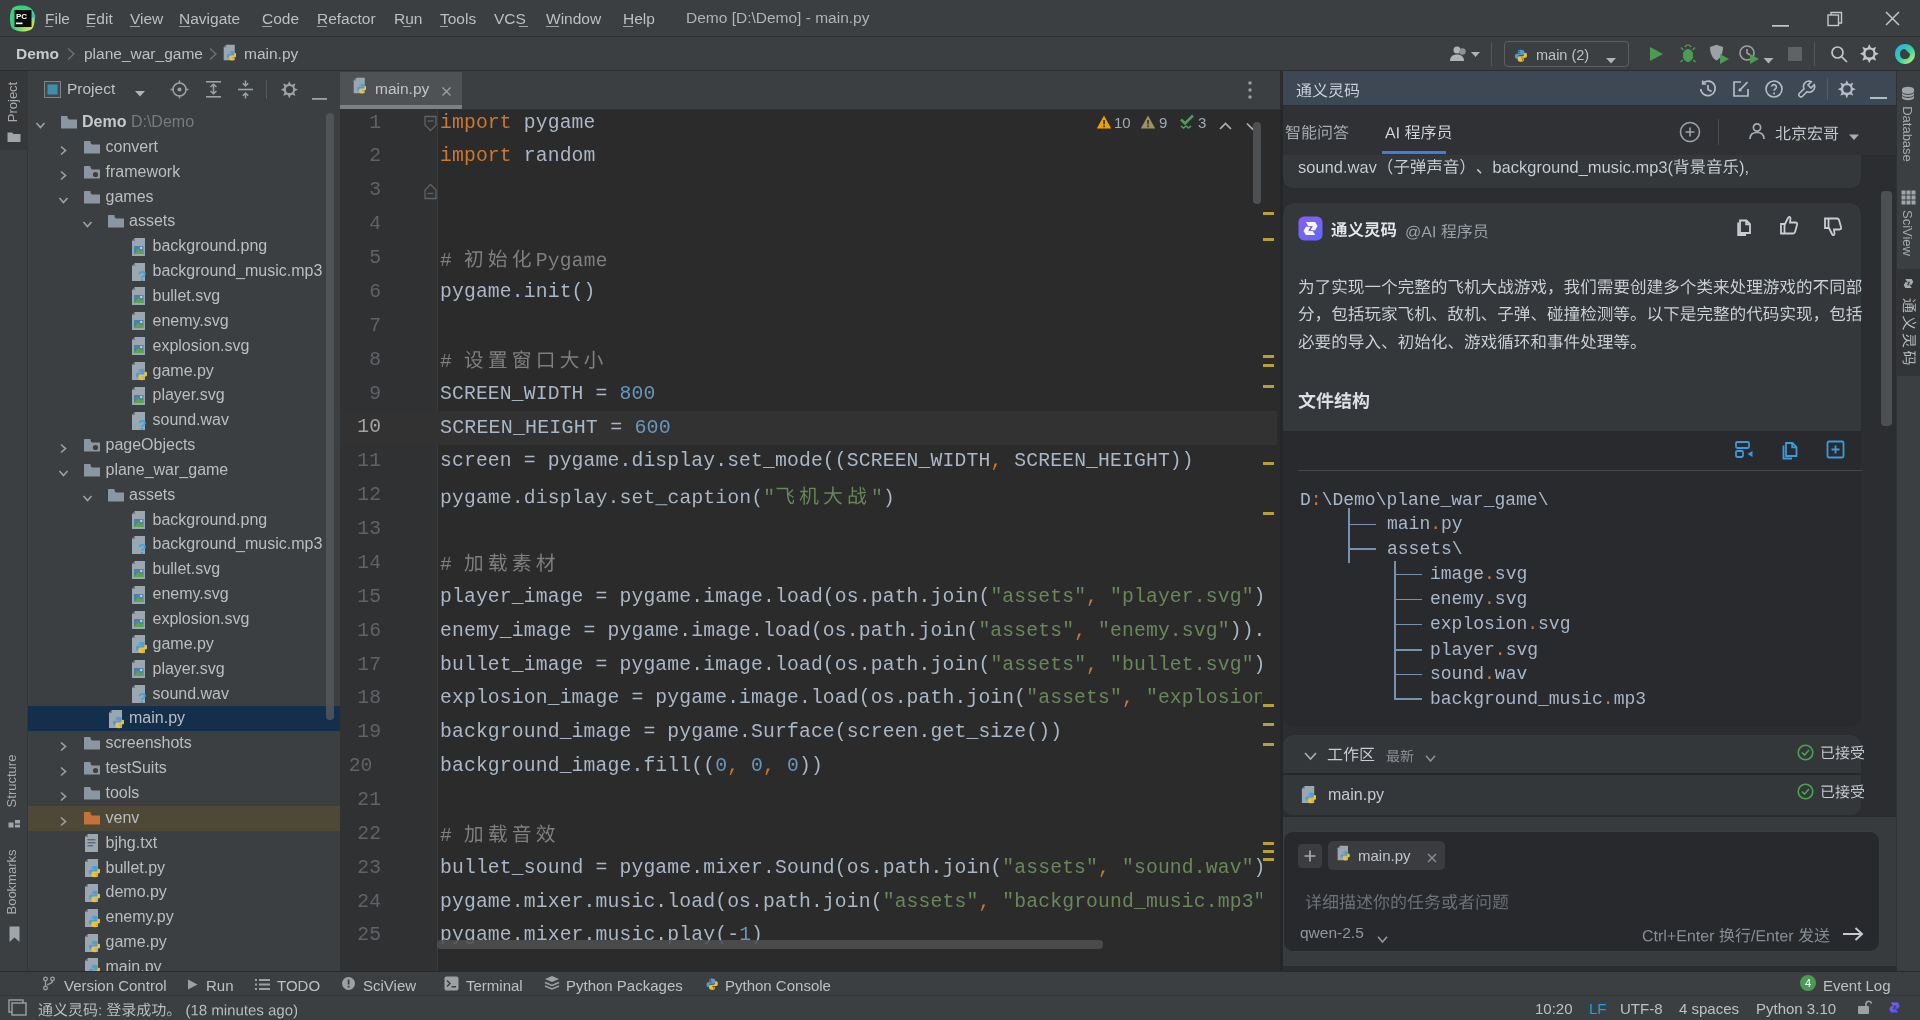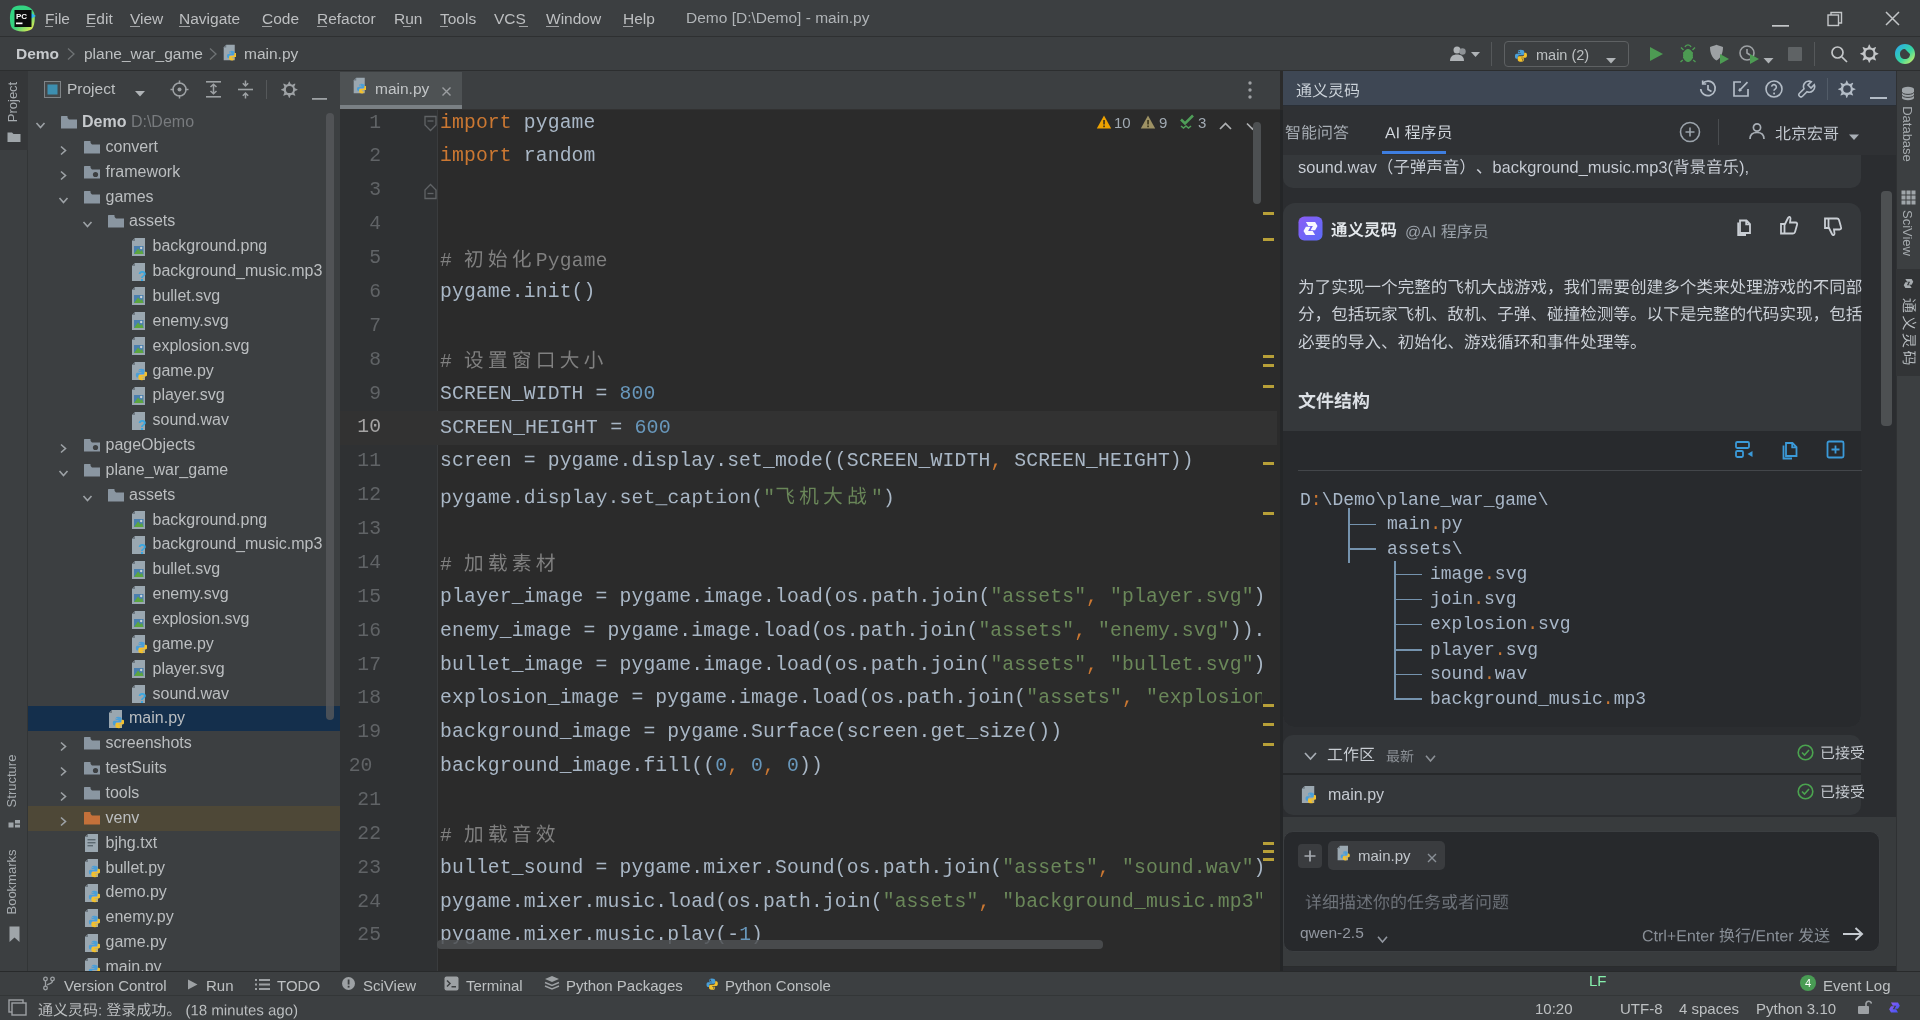--- a/index.html
+++ b/index.html
@@ -719,21 +719,21 @@
       </svg></div>
 <div style="position:absolute;left:1824px;top:438px;"><svg width="23" height="23" viewBox="0 0 23 23">
         <rect x="3.5" y="3.5" width="16" height="16" rx="1.5" fill="none" stroke="#3b9ad9" stroke-width="1.8"></rect>
         <path d="M11.5 7.5 L11.5 15.5 M7.5 11.5 L15.5 11.5" stroke="#3b9ad9" stroke-width="1.8"></path>
       </svg></div>
 <div style="position:absolute;left:1298px;top:470px;width:564px;height:1px;background:#43464a;"></div>
 <div style="position:absolute;left:1300px;top:488.1px;width:560px;height:24.8px;font-family:'Liberation Mono',monospace;font-size:18px;line-height:24.8px;white-space:nowrap;"><span style="color:#a8b7c8">D</span><span style="color:#cc7832">:</span><span style="color:#a8b7c8">\Demo\plane_war_game\</span></div>
 <div style="position:absolute;left:1387px;top:512.1px;width:560px;height:24.8px;font-family:'Liberation Mono',monospace;font-size:18px;line-height:24.8px;white-space:nowrap;"><span style="color:#a8b7c8">main</span><span style="color:#cc7832">.</span><span style="color:#a8b7c8">py</span></div>
 <div style="position:absolute;left:1387px;top:536.6px;width:560px;height:24.8px;font-family:'Liberation Mono',monospace;font-size:18px;line-height:24.8px;white-space:nowrap;"><span style="color:#a8b7c8">assets\</span></div>
 <div style="position:absolute;left:1430px;top:562.1px;width:560px;height:24.8px;font-family:'Liberation Mono',monospace;font-size:18px;line-height:24.8px;white-space:nowrap;"><span style="color:#a8b7c8">image</span><span style="color:#cc7832">.</span><span style="color:#a8b7c8">svg</span></div>
-<div style="position:absolute;left:1430px;top:587.1px;width:560px;height:24.8px;font-family:'Liberation Mono',monospace;font-size:18px;line-height:24.8px;white-space:nowrap;"><span style="color:#a8b7c8">join</span><span style="color:#cc7832">.</span><span style="color:#a8b7c8">svg</span></div>
+<div style="position:absolute;left:1430px;top:587.1px;width:560px;height:24.8px;font-family:'Liberation Mono',monospace;font-size:18px;line-height:24.8px;white-space:nowrap;"><span style="color:#a8b7c8">enemy</span><span style="color:#cc7832">.</span><span style="color:#a8b7c8">svg</span></div>
 <div style="position:absolute;left:1430px;top:612.4px;width:560px;height:24.8px;font-family:'Liberation Mono',monospace;font-size:18px;line-height:24.8px;white-space:nowrap;"><span style="color:#a8b7c8">explosion</span><span style="color:#cc7832">.</span><span style="color:#a8b7c8">svg</span></div>
 <div style="position:absolute;left:1430px;top:637.6px;width:560px;height:24.8px;font-family:'Liberation Mono',monospace;font-size:18px;line-height:24.8px;white-space:nowrap;"><span style="color:#a8b7c8">player</span><span style="color:#cc7832">.</span><span style="color:#a8b7c8">svg</span></div>
 <div style="position:absolute;left:1430px;top:662.1px;width:560px;height:24.8px;font-family:'Liberation Mono',monospace;font-size:18px;line-height:24.8px;white-space:nowrap;"><span style="color:#a8b7c8">sound</span><span style="color:#cc7832">.</span><span style="color:#a8b7c8">wav</span></div>
 <div style="position:absolute;left:1430px;top:686.6px;width:560px;height:24.8px;font-family:'Liberation Mono',monospace;font-size:18px;line-height:24.8px;white-space:nowrap;"><span style="color:#a8b7c8">background_music</span><span style="color:#cc7832">.</span><span style="color:#a8b7c8">mp3</span></div>
 <div style="position:absolute;left:1348px;top:508px;width:1.5px;height:55px;background:#7593ae;"></div>
 <div style="position:absolute;left:1350px;top:523.5px;width:26px;height:1.5px;background:#7593ae;"></div>
 <div style="position:absolute;left:1350px;top:548px;width:26px;height:1.5px;background:#7593ae;"></div>
 <div style="position:absolute;left:1394px;top:561px;width:1.5px;height:139px;background:#7593ae;"></div>
 <div style="position:absolute;left:1396px;top:573.5px;width:26px;height:1.5px;background:#7593ae;"></div>
 <div style="position:absolute;left:1396px;top:598.5px;width:26px;height:1.5px;background:#7593ae;"></div>
@@ -901,21 +901,21 @@
       </svg></div>
 <div style="position:absolute;left:1823px;top:977px;font-size:15px;color:#bdc0c2;">Event Log</div>
 <div style="position:absolute;left:8px;top:999px;"><svg width="19" height="17" viewBox="0 0 19 17">
         <rect x="1" y="1" width="14" height="12" fill="none" stroke="#9da1a4" stroke-width="1.4"></rect>
         <rect x="4" y="4" width="14" height="12" fill="#3c3f41" stroke="#9da1a4" stroke-width="1.4"></rect>
       </svg></div>
 <div style="position:absolute;left:38px;top:1000px;"><svg width="262" height="21" viewBox="0 0 262 21">
         <path d="M1 3.9C1.9 4.7 3 5.8 3.5 6.5L4.3 5.8C3.8 5.1 2.6 4 1.8 3.3ZM3.8 8.3H0.6V9.4H2.8V13.7C2.1 13.9 1.3 14.6 0.6 15.4L1.3 16.4C2.1 15.3 2.8 14.5 3.3 14.5C3.6 14.5 4.2 15 4.8 15.3C5.8 16 7.1 16.2 8.9 16.2C10.5 16.2 13.2 16.1 14.2 16C14.2 15.7 14.4 15.2 14.5 14.9C13 15.1 10.7 15.2 8.9 15.2C7.3 15.2 6 15.1 5 14.5C4.5 14.1 4.1 13.8 3.8 13.7ZM5.5 3.3V4.1H11.8C11.2 4.6 10.4 5.1 9.7 5.4C8.9 5.1 8.2 4.8 7.5 4.5L6.8 5.2C7.7 5.5 8.8 6 9.7 6.5H5.4V14.2H6.5V11.7H9V14.2H10.1V11.7H12.7V13.1C12.7 13.3 12.6 13.4 12.4 13.4C12.2 13.4 11.6 13.4 10.9 13.4C11 13.6 11.2 14 11.2 14.3C12.2 14.3 12.9 14.3 13.2 14.1C13.6 13.9 13.8 13.7 13.8 13.1V6.5H11.8C11.5 6.3 11.1 6.1 10.7 5.9C11.8 5.3 12.9 4.5 13.8 3.7L13 3.2L12.8 3.3ZM12.7 7.3V8.7H10.1V7.3ZM6.5 9.5H9V10.9H6.5ZM6.5 8.7V7.3H9V8.7ZM12.7 9.5V10.9H10.1V9.5Z M21.2 3C21.7 4.1 22.4 5.7 22.7 6.7L23.7 6.2C23.4 5.3 22.7 3.8 22.2 2.6ZM26.9 3.8C25.9 6.7 24.6 9.2 22.5 11.3C20.7 9.4 19.2 7 18.2 4.4L17.2 4.8C18.3 7.6 19.8 10.1 21.7 12.1C20.1 13.5 18 14.7 15.5 15.5C15.8 15.8 16 16.2 16.2 16.5C18.7 15.6 20.8 14.4 22.5 12.9C24.2 14.5 26.3 15.7 28.6 16.5C28.8 16.2 29.2 15.7 29.4 15.5C27.1 14.8 25.1 13.6 23.4 12.1C25.5 9.9 27 7.2 28 4.2Z M33.1 9.9C32.8 10.8 32.3 11.9 31.6 12.6L32.5 13.2C33.2 12.4 33.8 11.3 34.1 10.3ZM41.9 9.9C41.6 10.8 40.9 12 40.4 12.7L41.3 13.2C41.8 12.5 42.4 11.4 42.9 10.5ZM37 9.1C36.7 12.5 35.9 14.7 30.6 15.6C30.8 15.9 31.1 16.3 31.2 16.6C35 15.9 36.6 14.5 37.4 12.6C38.7 14.7 40.7 16 43.8 16.5C44 16.1 44.2 15.7 44.5 15.4C41 15 38.8 13.7 37.9 11.2C38 10.6 38.1 9.9 38.2 9.1ZM32 3.3V4.3H41.5V5.6H32.7V6.5H41.5V7.8H32V8.8H42.6V3.3Z M51.1 12.2V13.2H56.9V12.2ZM52.4 5.6C52.3 7 52.1 9 51.9 10.2H52.2L57.9 10.3C57.7 13.5 57.3 14.9 56.9 15.3C56.8 15.4 56.6 15.5 56.4 15.4C56.1 15.4 55.4 15.4 54.7 15.4C54.9 15.6 55 16.1 55 16.4C55.7 16.4 56.4 16.4 56.8 16.4C57.3 16.4 57.6 16.3 57.8 15.9C58.4 15.4 58.7 13.8 59.1 9.8C59.1 9.6 59.1 9.3 59.1 9.3H57.2C57.5 7.4 57.7 5.2 57.8 3.6L57 3.5L56.9 3.6H51.6V4.6H56.7C56.5 5.9 56.4 7.8 56.2 9.3H53.1C53.2 8.2 53.3 6.8 53.4 5.6ZM45.8 3.5V4.5H47.6C47.2 6.8 46.5 9 45.4 10.4C45.6 10.7 45.9 11.3 45.9 11.6C46.2 11.2 46.5 10.8 46.7 10.4V15.8H47.7V14.6H50.5V8.1H47.7C48.1 7 48.4 5.8 48.7 4.5H50.9V3.5ZM47.7 9.1H49.5V13.6H47.7Z M61.4 8.9V7.4H62.8V8.9ZM61.4 15.3V13.8H62.8V15.3Z M72.6 10H78.8V11.9H72.6ZM71.5 9.1V12.8H80V9.1ZM81.5 4.6C81 5.1 80.2 5.9 79.4 6.4C79.1 6.1 78.7 5.7 78.4 5.3C79.1 4.8 80 4.1 80.7 3.4L79.8 2.8C79.4 3.4 78.6 4.1 77.9 4.6C77.5 4 77.1 3.4 76.8 2.7L75.9 3.1C76.5 4.5 77.3 5.8 78.4 6.9H73.4C74.2 5.9 75 4.8 75.4 3.6L74.7 3.2L74.5 3.3H69.8V4.2H74C73.6 5 73.1 5.7 72.5 6.3C72 5.8 71.2 5.2 70.5 4.8L69.9 5.4C70.5 5.9 71.3 6.5 71.8 7C70.8 7.8 69.8 8.5 68.7 9C68.9 9.2 69.3 9.6 69.4 9.8C70.7 9.2 72 8.3 73.2 7.1V7.8H78.6V7.1C79.6 8.2 80.8 9.1 82.1 9.7C82.3 9.4 82.7 9 82.9 8.7C81.9 8.3 80.9 7.7 80.1 7C80.8 6.5 81.7 5.8 82.4 5.2ZM78.1 12.9C77.9 13.6 77.4 14.5 77 15.2H73.5L74.5 14.8C74.3 14.3 73.9 13.5 73.5 13L72.5 13.3C72.9 13.9 73.2 14.7 73.4 15.2H69.2V16.1H82.4V15.2H78.2C78.5 14.6 78.9 13.9 79.2 13.2Z M85.3 10.5C86.3 11.1 87.5 11.9 88.1 12.5L88.9 11.7C88.3 11.2 87.1 10.4 86.1 9.9ZM85.3 3.5V4.6H94.4L94.4 6H85.8V7H94.3L94.2 8.4H84.3V9.4H90.2V12.1C88.1 13 85.8 13.9 84.4 14.5L85 15.5C86.4 14.9 88.4 14 90.2 13.2V15.3C90.2 15.5 90.2 15.5 89.9 15.6C89.7 15.6 88.9 15.6 88 15.5C88.1 15.8 88.3 16.2 88.4 16.5C89.5 16.5 90.3 16.5 90.8 16.4C91.2 16.2 91.4 15.9 91.4 15.3V11.8C92.7 13.7 94.6 15.2 96.9 15.9C97 15.6 97.4 15.2 97.6 14.9C96 14.5 94.6 13.7 93.5 12.6C94.4 12.1 95.5 11.2 96.4 10.5L95.5 9.8C94.8 10.4 93.7 11.3 92.8 11.9C92.2 11.3 91.7 10.6 91.4 9.8V9.4H97.4V8.4H95.4C95.5 6.8 95.6 5 95.7 3.5L94.8 3.5L94.6 3.5Z M106.5 2.7C106.5 3.6 106.5 4.4 106.6 5.3H100.3V9.5C100.3 11.4 100.1 14 98.9 15.9C99.1 16 99.6 16.4 99.8 16.6C101.2 14.6 101.4 11.6 101.4 9.5V9.4H104.2C104.1 12 104 12.9 103.8 13.1C103.7 13.3 103.6 13.3 103.4 13.3C103.1 13.3 102.5 13.3 101.8 13.2C101.9 13.5 102.1 14 102.1 14.3C102.8 14.3 103.5 14.3 103.9 14.3C104.3 14.2 104.6 14.1 104.8 13.9C105.1 13.5 105.2 12.2 105.3 8.8C105.3 8.7 105.3 8.3 105.3 8.3H101.4V6.3H106.6C106.8 8.8 107.2 11 107.8 12.7C106.8 13.9 105.6 14.8 104.3 15.5C104.5 15.7 104.9 16.2 105.1 16.4C106.3 15.7 107.3 14.9 108.2 13.9C108.9 15.5 109.8 16.4 110.9 16.4C112.1 16.4 112.5 15.6 112.7 13.1C112.4 13 112 12.7 111.7 12.5C111.7 14.5 111.5 15.2 111 15.2C110.3 15.2 109.6 14.4 109 12.9C110.2 11.5 111 9.8 111.7 7.8L110.6 7.5C110.1 9 109.4 10.4 108.6 11.6C108.2 10.1 107.9 8.4 107.8 6.3H112.6V5.3H107.7C107.7 4.4 107.7 3.6 107.7 2.7ZM108.4 3.5C109.4 3.9 110.5 4.7 111.1 5.3L111.8 4.5C111.2 4 110 3.2 109.1 2.8Z M113.9 12.6 114.2 13.7C115.8 13.3 117.9 12.7 120 12.1L119.8 11L117.4 11.7V5.6H119.6V4.5H114.1V5.6H116.3V12C115.4 12.2 114.6 12.4 113.9 12.6ZM122.3 2.9C122.3 4 122.3 5.1 122.2 6.1H119.7V7.2H122.2C122 10.9 121.1 13.9 117.9 15.6C118.2 15.8 118.6 16.2 118.7 16.5C122.2 14.6 123.1 11.2 123.3 7.2H126.3C126.1 12.6 125.8 14.6 125.4 15.1C125.2 15.3 125.1 15.3 124.8 15.3C124.4 15.3 123.6 15.3 122.7 15.2C122.9 15.5 123 16 123 16.3C123.9 16.4 124.8 16.4 125.2 16.3C125.8 16.3 126.1 16.2 126.4 15.8C127 15.1 127.2 12.9 127.4 6.7C127.4 6.5 127.4 6.1 127.4 6.1H123.4C123.4 5.1 123.4 4 123.4 2.9Z M131.2 11.6C130 11.6 129 12.7 129 13.9C129 15.2 130 16.2 131.2 16.2C132.5 16.2 133.5 15.2 133.5 13.9C133.5 12.7 132.5 11.6 131.2 11.6ZM131.2 15.5C130.4 15.5 129.7 14.8 129.7 13.9C129.7 13.1 130.4 12.4 131.2 12.4C132.1 12.4 132.8 13.1 132.8 13.9C132.8 14.8 132.1 15.5 131.2 15.5Z M148.4 11.4Q148.4 9.3 149.1 7.6Q149.8 5.9 151.1 4.4H152.4Q151 6 150.4 7.7Q149.8 9.4 149.8 11.4Q149.8 13.4 150.4 15.2Q151 16.9 152.4 18.4H151.1Q149.8 16.9 149.1 15.2Q148.4 13.5 148.4 11.4Z M153.6 15.3V14.2H156.3V6.2L153.9 7.9V6.7L156.4 5H157.6V14.2H160.1V15.3Z M168.5 12.4Q168.5 13.8 167.6 14.6Q166.7 15.4 165 15.4Q163.4 15.4 162.4 14.7Q161.5 13.9 161.5 12.4Q161.5 11.4 162.1 10.7Q162.6 10 163.5 9.9V9.9Q162.7 9.7 162.2 9Q161.7 8.4 161.7 7.5Q161.7 6.3 162.6 5.6Q163.5 4.8 165 4.8Q166.5 4.8 167.4 5.5Q168.3 6.3 168.3 7.5Q168.3 8.4 167.8 9Q167.3 9.7 166.4 9.9V9.9Q167.4 10 168 10.7Q168.5 11.4 168.5 12.4ZM166.9 7.6Q166.9 5.8 165 5.8Q164.1 5.8 163.6 6.2Q163.1 6.7 163.1 7.6Q163.1 8.4 163.6 8.9Q164.1 9.4 165 9.4Q165.9 9.4 166.4 8.9Q166.9 8.5 166.9 7.6ZM167.2 12.3Q167.2 11.3 166.6 10.9Q166 10.4 165 10.4Q164 10.4 163.4 10.9Q162.9 11.4 162.9 12.3Q162.9 14.5 165 14.5Q166.1 14.5 166.6 13.9Q167.2 13.4 167.2 12.3Z M179 15.3V10.3Q179 9.1 178.7 8.7Q178.3 8.2 177.5 8.2Q176.7 8.2 176.2 8.9Q175.7 9.5 175.7 10.7V15.3H174.4V9.1Q174.4 7.7 174.3 7.4H175.6Q175.6 7.4 175.6 7.6Q175.6 7.7 175.6 7.9Q175.6 8.2 175.6 8.7H175.7Q176.1 7.9 176.6 7.6Q177.2 7.2 178 7.2Q178.9 7.2 179.4 7.6Q179.9 7.9 180.1 8.7H180.2Q180.6 7.9 181.2 7.6Q181.7 7.2 182.6 7.2Q183.8 7.2 184.3 7.9Q184.9 8.5 184.9 10V15.3H183.6V10.3Q183.6 9.1 183.2 8.7Q182.9 8.2 182.1 8.2Q181.2 8.2 180.8 8.9Q180.3 9.5 180.3 10.7V15.3Z M186.8 5.7V4.4H188.2V5.7ZM186.8 15.3V7.4H188.2V15.3Z M195.2 15.3V10.3Q195.2 9.5 195.1 9.1Q194.9 8.6 194.6 8.4Q194.2 8.2 193.6 8.2Q192.6 8.2 192.1 8.9Q191.5 9.6 191.5 10.7V15.3H190.2V9.1Q190.2 7.7 190.2 7.4H191.4Q191.4 7.4 191.4 7.6Q191.4 7.7 191.5 7.9Q191.5 8.2 191.5 8.7H191.5Q192 7.9 192.6 7.6Q193.1 7.2 194 7.2Q195.3 7.2 195.9 7.9Q196.5 8.5 196.5 10V15.3Z M199.8 7.4V12.4Q199.8 13.2 200 13.6Q200.1 14 200.5 14.2Q200.8 14.4 201.5 14.4Q202.4 14.4 203 13.8Q203.5 13.1 203.5 12V7.4H204.8V13.6Q204.8 15 204.9 15.3H203.6Q203.6 15.3 203.6 15.1Q203.6 14.9 203.6 14.7Q203.6 14.5 203.6 13.9H203.5Q203.1 14.8 202.5 15.1Q201.9 15.4 201 15.4Q199.7 15.4 199.1 14.8Q198.5 14.2 198.5 12.7V7.4Z M209.9 15.2Q209.3 15.4 208.6 15.4Q207 15.4 207 13.6V8.3H206.1V7.4H207.1L207.4 5.6H208.3V7.4H209.8V8.3H208.3V13.3Q208.3 13.9 208.5 14.1Q208.7 14.4 209.2 14.4Q209.4 14.4 209.9 14.3Z M212.1 11.6Q212.1 13 212.6 13.7Q213.2 14.5 214.3 14.5Q215.1 14.5 215.6 14.1Q216.2 13.8 216.3 13.2L217.5 13.6Q216.8 15.4 214.3 15.4Q212.5 15.4 211.6 14.4Q210.7 13.4 210.7 11.3Q210.7 9.3 211.6 8.3Q212.5 7.2 214.2 7.2Q217.7 7.2 217.7 11.4V11.6ZM216.3 10.6Q216.2 9.4 215.7 8.8Q215.2 8.2 214.2 8.2Q213.2 8.2 212.7 8.8Q212.1 9.5 212.1 10.6Z M225.3 13.1Q225.3 14.2 224.5 14.8Q223.6 15.4 222.1 15.4Q220.6 15.4 219.8 15Q219 14.5 218.8 13.4L220 13.2Q220.1 13.8 220.6 14.1Q221.2 14.4 222.1 14.4Q223.1 14.4 223.6 14.1Q224 13.8 224 13.2Q224 12.7 223.7 12.5Q223.4 12.2 222.7 12L221.7 11.7Q220.6 11.4 220.1 11.1Q219.6 10.9 219.4 10.5Q219.1 10.1 219.1 9.5Q219.1 8.4 219.9 7.8Q220.6 7.3 222.1 7.3Q223.4 7.3 224.2 7.7Q225 8.2 225.2 9.2L224 9.3Q223.9 8.8 223.4 8.5Q222.9 8.2 222.1 8.2Q221.2 8.2 220.8 8.5Q220.4 8.8 220.4 9.3Q220.4 9.7 220.6 9.9Q220.7 10.1 221.1 10.3Q221.4 10.4 222.5 10.7Q223.6 11 224 11.2Q224.5 11.4 224.8 11.7Q225 11.9 225.2 12.3Q225.3 12.7 225.3 13.1Z M233.1 15.4Q231.9 15.4 231.3 14.8Q230.7 14.2 230.7 13.1Q230.7 11.9 231.5 11.2Q232.3 10.5 234.1 10.5L235.9 10.5V10Q235.9 9.1 235.5 8.6Q235.1 8.2 234.2 8.2Q233.3 8.2 232.9 8.5Q232.5 8.8 232.4 9.5L231 9.4Q231.4 7.2 234.2 7.2Q235.7 7.2 236.5 7.9Q237.2 8.6 237.2 9.9V13.3Q237.2 13.9 237.4 14.2Q237.5 14.5 237.9 14.5Q238.1 14.5 238.4 14.4V15.3Q237.9 15.4 237.4 15.4Q236.6 15.4 236.3 15Q236 14.6 235.9 13.8H235.9Q235.4 14.7 234.7 15.1Q234 15.4 233.1 15.4ZM233.4 14.5Q234.1 14.5 234.7 14.1Q235.2 13.8 235.6 13.2Q235.9 12.6 235.9 12V11.4L234.4 11.4Q233.5 11.4 233 11.6Q232.5 11.8 232.3 12.2Q232 12.5 232 13.1Q232 13.8 232.4 14.1Q232.7 14.5 233.4 14.5Z M242.4 18.4Q241.1 18.4 240.3 17.9Q239.6 17.4 239.3 16.5L240.7 16.3Q240.8 16.8 241.2 17.1Q241.7 17.4 242.4 17.4Q244.4 17.4 244.4 15.1V13.8H244.4Q244 14.6 243.4 15Q242.7 15.4 241.8 15.4Q240.4 15.4 239.7 14.4Q239 13.4 239 11.4Q239 9.3 239.7 8.3Q240.5 7.3 242 7.3Q242.8 7.3 243.4 7.6Q244.1 8 244.4 8.7H244.4Q244.4 8.5 244.4 8Q244.5 7.4 244.5 7.4H245.8Q245.7 7.8 245.7 9V15.1Q245.7 18.4 242.4 18.4ZM244.4 11.3Q244.4 10.4 244.1 9.7Q243.9 9 243.4 8.6Q242.9 8.2 242.3 8.2Q241.3 8.2 240.8 9Q240.4 9.7 240.4 11.3Q240.4 13 240.8 13.7Q241.2 14.4 242.3 14.4Q242.9 14.4 243.4 14Q243.9 13.7 244.1 13Q244.4 12.3 244.4 11.3Z M254.4 11.3Q254.4 13.4 253.5 14.4Q252.6 15.4 250.9 15.4Q249.1 15.4 248.2 14.4Q247.4 13.3 247.4 11.3Q247.4 7.2 250.9 7.2Q252.7 7.2 253.6 8.2Q254.4 9.2 254.4 11.3ZM253.1 11.3Q253.1 9.7 252.6 8.9Q252.1 8.2 250.9 8.2Q249.8 8.2 249.3 9Q248.7 9.7 248.7 11.3Q248.7 12.9 249.2 13.7Q249.8 14.5 250.8 14.5Q252 14.5 252.5 13.7Q253.1 12.9 253.1 11.3Z M259.1 11.4Q259.1 13.5 258.5 15.2Q257.8 16.9 256.4 18.4H255.2Q256.5 16.9 257.2 15.2Q257.8 13.5 257.8 11.4Q257.8 9.4 257.2 7.7Q256.5 6 255.2 4.4H256.4Q257.8 5.9 258.5 7.6Q259.1 9.3 259.1 11.4Z" fill="#bdc0c2"></path>
       </svg></div>
 <div style="position:absolute;left:1535px;top:1000px;font-size:15px;color:#bdc0c2;">10:20</div>
-<div style="position:absolute;left:1589px;top:972px;font-size:15px;color:#86efac;">LF</div>
+<div style="position:absolute;left:1589px;top:1000px;font-size:15px;color:#0ea5e9;">LF</div>
 <div style="position:absolute;left:1620px;top:1000px;font-size:15px;color:#bdc0c2;">UTF-8</div>
 <div style="position:absolute;left:1679px;top:1000px;font-size:15px;color:#bdc0c2;">4 spaces</div>
 <div style="position:absolute;left:1756px;top:1000px;font-size:15px;color:#bdc0c2;">Python 3.10</div>
 <div style="position:absolute;left:1856px;top:999px;"><svg width="16" height="17" viewBox="0 0 16 17">
         <rect x="2" y="7" width="11" height="8" rx="1" fill="#9da1a4"></rect>
         <path d="M10 7 L10 4.5 A 2.8 2.8 0 0 1 15.5 4.5" fill="none" stroke="#9da1a4" stroke-width="1.6"></path>
       </svg></div>
 <div style="position:absolute;left:1885px;top:998px;"><svg width="19" height="19" viewBox="0 0 26 26">
         <defs>
           <linearGradient id="tyst" x1="0" y1="0" x2="1" y2="1">

